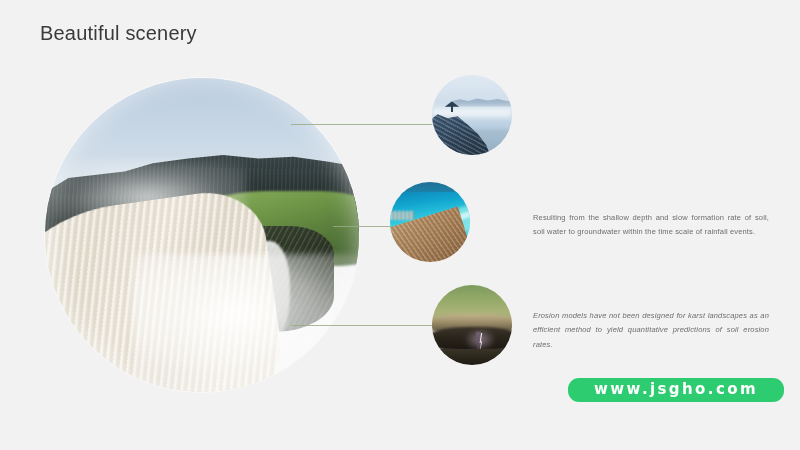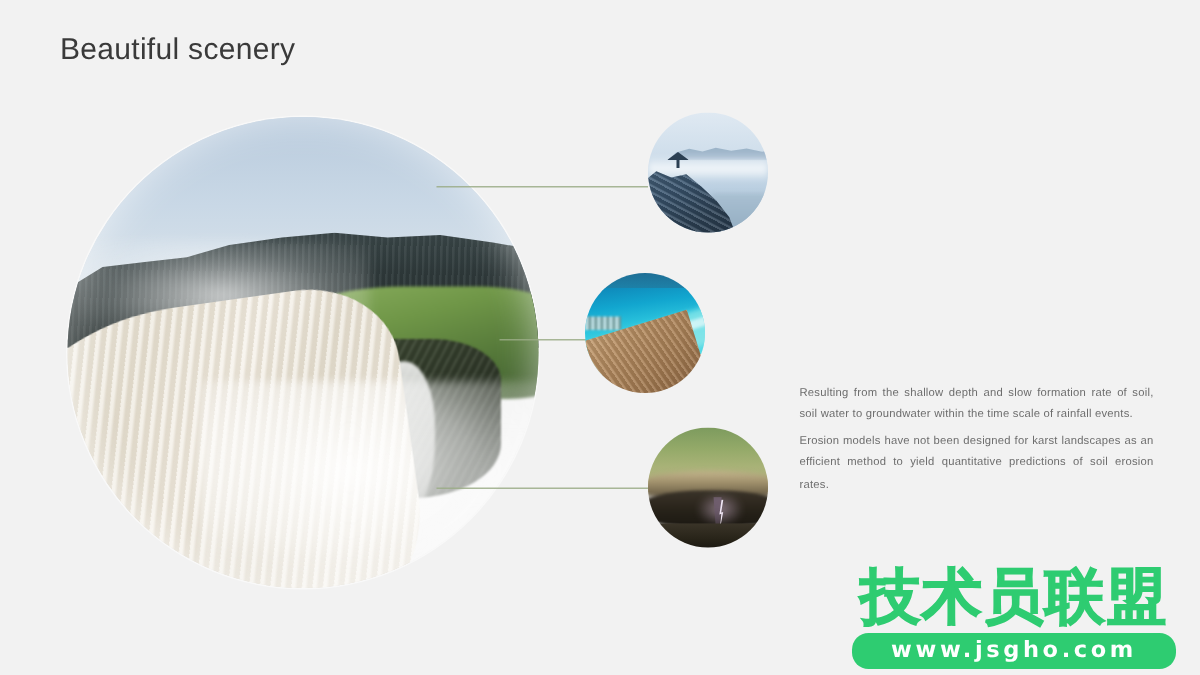--- a/index.html
+++ b/index.html
@@ -218,22 +218,22 @@
     position:absolute;
     left:533px;
     width:236px;
     font-size:7.5px;
     line-height:1.92;
     color:#6d6d6d;
     text-align:justify;
     letter-spacing:0.15px;
   }
   #para-1 { top:102px; }
-  #para-2 { top:211px;margin-top:44px; }
-  #para-3 { top:287px; }
+  #para-2 { top:211px; }
+  #para-3 { top:309px;font-style:italic; }
 
   
   #watermark {
     position:absolute;
     left:560px; top:378px;
     width:232px;
     display:flex;
     flex-direction:column;
     align-items:center;
     gap:4px;
@@ -330,17 +330,16 @@
       <div class="t3-funnel"></div>
       <div class="t3-bolt"></div>
       <div class="t3-ground"></div>
     </div>
   </div>
 
   <div id="para-2" class="para">Resulting from the shallow depth and slow formation rate of soil, soil water to groundwater within the time scale of rainfall events.</div>
   <div id="para-3" class="para">Erosion models have not been designed for karst landscapes as an efficient method to yield quantitative predictions of soil erosion rates.</div>
 
   <div id="watermark">
-    <div id="watermark-logo">技术员联盟</div>
     <div id="watermark-url">www.jsgho.com</div>
   </div>
 
 </div>
 
 </body></html>

